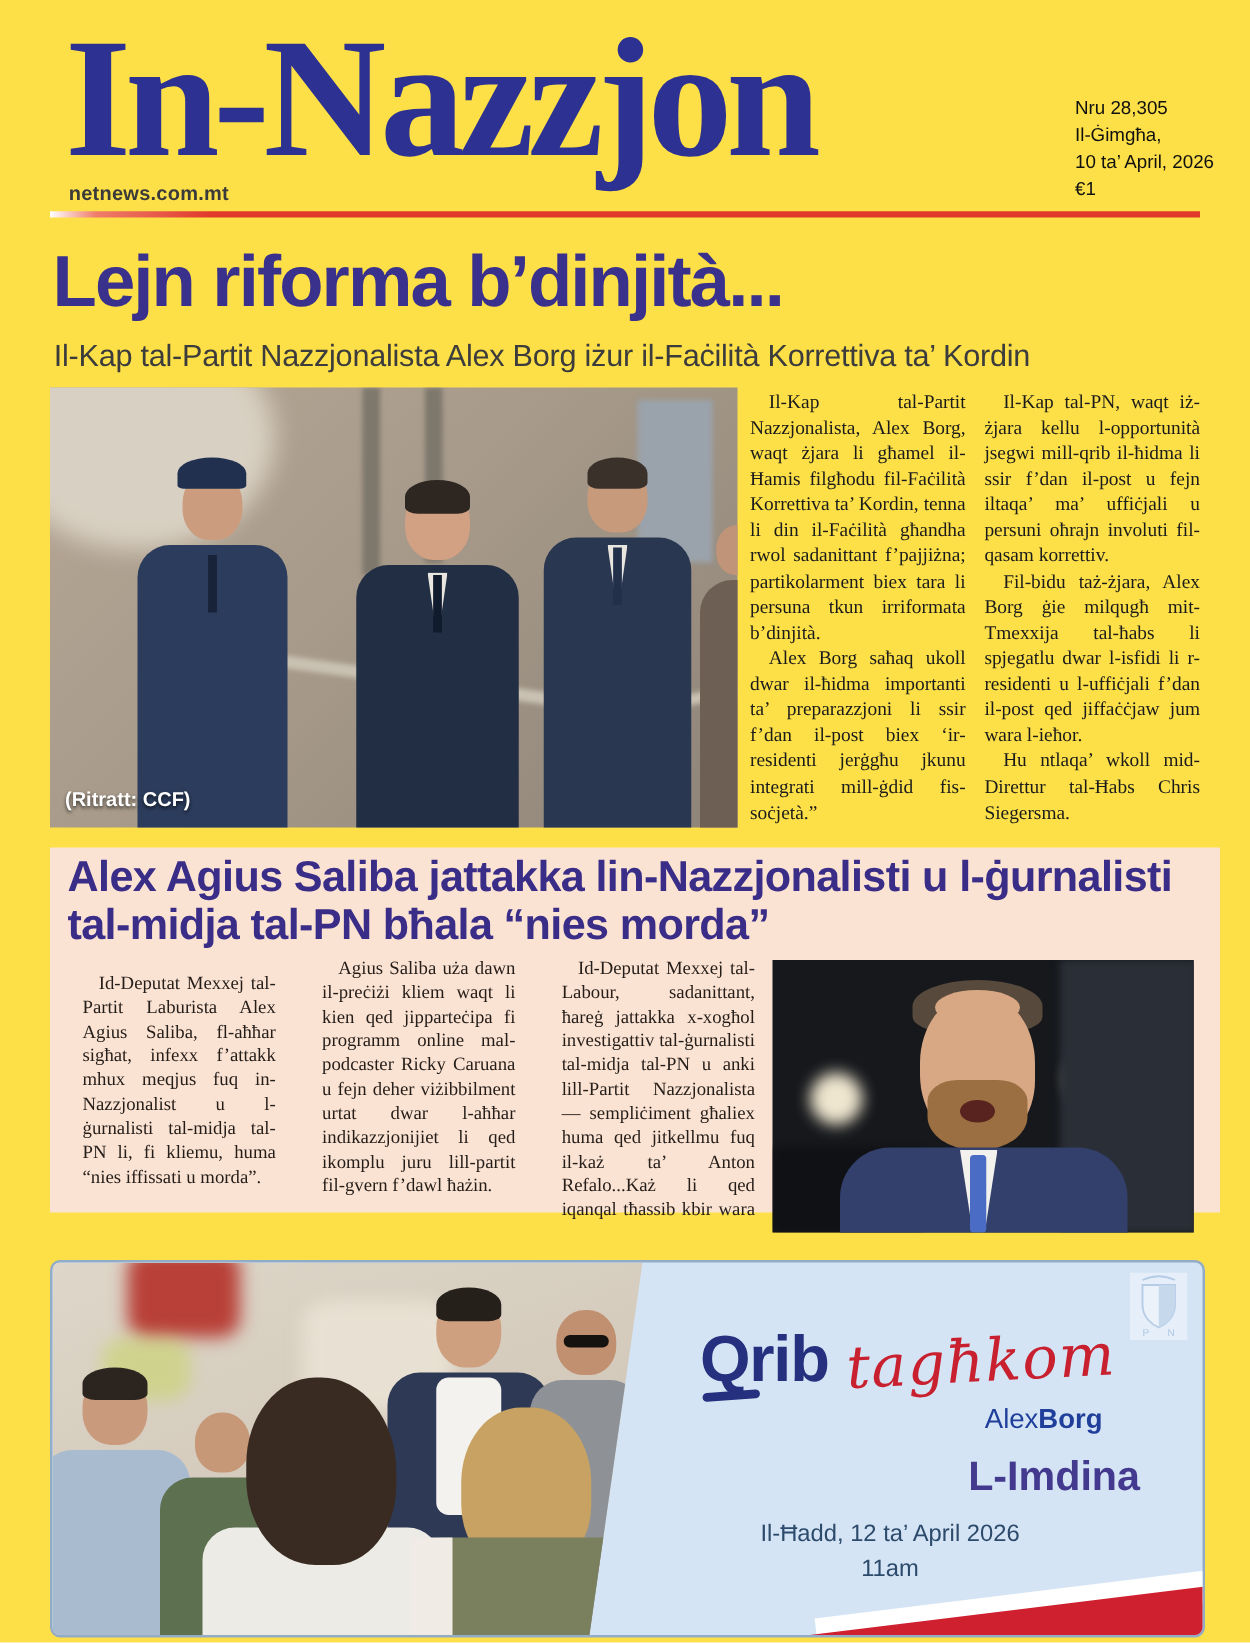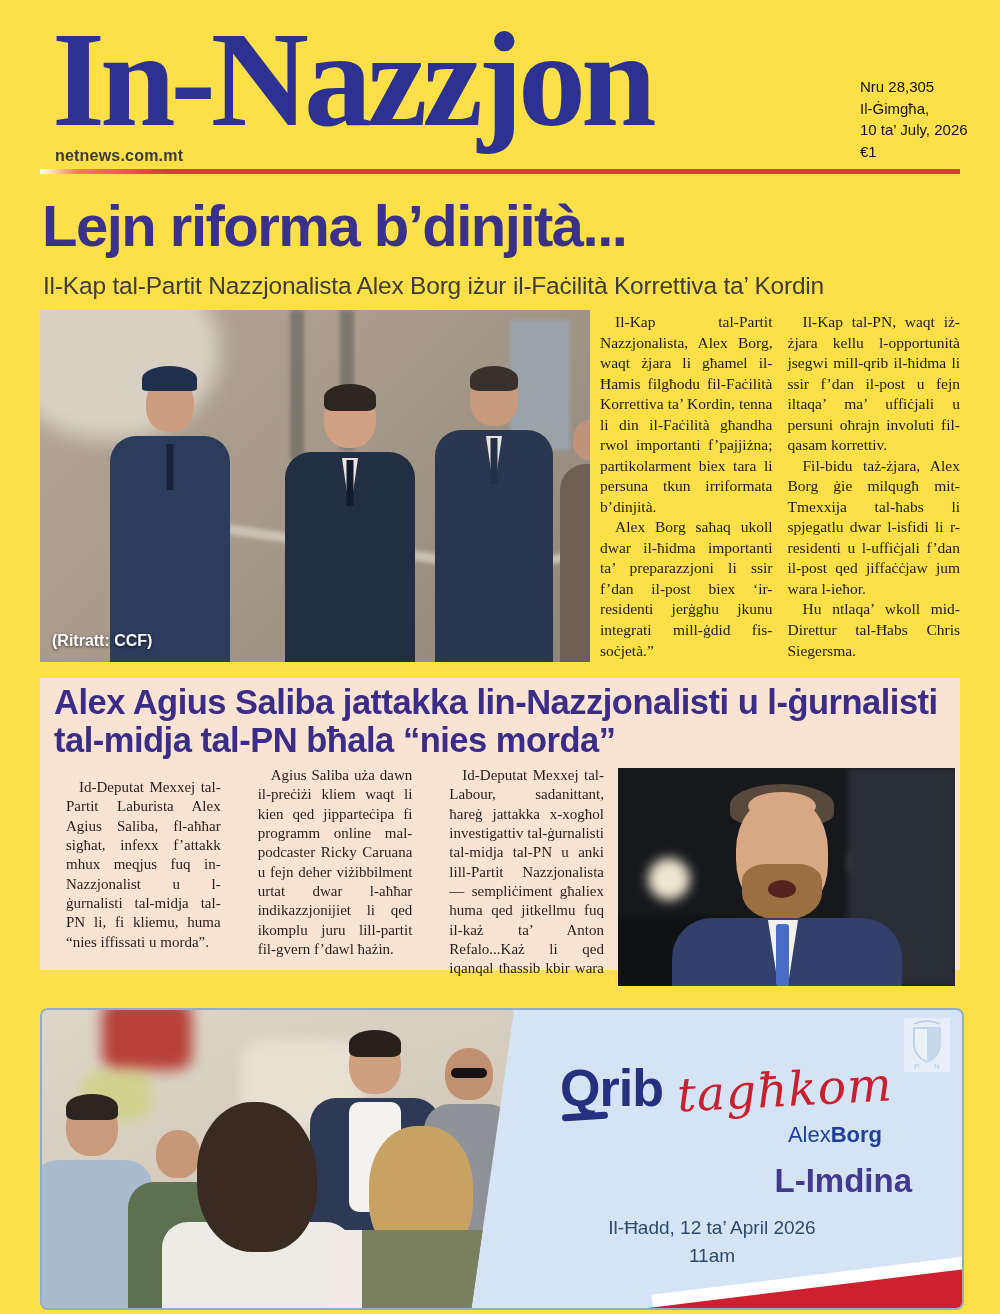--- a/index.html
+++ b/index.html
@@ -59,20 +59,21 @@
     position:absolute; left:600px; top:312px; width:360px; height:352px;
     column-count:2; column-gap:15px; overflow:hidden;
     font-family:"Liberation Serif", serif; font-size:15.5px; line-height:1.325;
     text-align:justify; color:#1b1b1b;
   }
   #lead-body p { margin:0; text-indent:15px; }
   
   #second-section {
     position:absolute; left:40px; top:678px; width:920px; height:292px;
     background:#fbe3d4;
+    padding-left:16px;
   }
   #second-headline {
     position:absolute; left:14px; top:6px; width:895px;
     font-size:34.5px; font-weight:bold; color:#3a2d87; line-height:1.1;
     letter-spacing:-0.5px;
   }
   #second-body {
     position:absolute; left:14px; top:88px; width:562px; height:226px;
     column-count:3; column-gap:13px; overflow:hidden;
     font-family:"Liberation Serif", serif; font-size:15px; line-height:1.29;
@@ -123,21 +124,21 @@
 </head>
 <body>
 
 <div id="page">
 
   <div>
     <div id="masthead-title">In-Nazzjon</div>
     <div id="masthead-right">
       <div>Nru 28,305</div>
       <div>Il-Ġimgħa,</div>
-      <div>10 ta’ July, 2026</div>
+      <div>10 ta’ April, 2026</div>
       <div>€1</div>
     </div>
     <div id="masthead-site">netnews.com.mt</div>
     <div id="red-rule"></div>
   </div>
 
   <div>
     <div id="lead-headline">Lejn riforma b’dinjità...</div>
     <div id="lead-subheadline">Il-Kap tal-Partit Nazzjonalista Alex Borg iżur il-Faċilità Korrettiva ta’ Kordin</div>
 
@@ -180,21 +181,21 @@
 
       <div class="person" style="left:520px;top:110px;width:60px;">
         <div class="head" style="width:34px;height:40px;background:#bf9479;"></div>
         <div class="torso" style="width:60px;height:210px;background:#6e5f54;"></div>
       </div>
 
       <div id="lead-photo-caption">(Ritratt: CCF)</div>
     </div>
 
     <div id="lead-body">
-      <p>Il-Kap tal-Partit Nazzjonalista, Alex Borg, waqt żjara li għamel il-Ħamis filgħodu fil-Faċilità Korrettiva ta’ Kordin, tenna li din il-Faċilità għandha rwol importanti f’pajjiżna; partikolarment biex tara li persuna tkun irriformata b’dinjità.</p>
+      <p>Il-Kap tal-Partit Nazzjonalista, Alex Borg, waqt żjara li għamel il-Ħamis filgħodu fil-Faċilità Korrettiva ta’ Kordin, tenna li din il-Faċilità għandha rwol sadanittant f’pajjiżna; partikolarment biex tara li persuna tkun irriformata b’dinjità.</p>
       <p>Alex Borg saħaq ukoll dwar il-ħidma importanti ta’ preparazzjoni li ssir f’dan il-post biex ‘ir-residenti jerġgħu jkunu integrati mill-ġdid fis-soċjetà.”</p>
       <p>Il-Kap tal-PN, waqt iż-żjara kellu l-opportunità jsegwi mill-qrib il-ħidma li ssir f’dan il-post u fejn iltaqa’ ma’ uffiċjali u persuni oħrajn involuti fil-qasam korrettiv.</p>
       <p>Fil-bidu taż-żjara, Alex Borg ġie milqugħ mit-Tmexxija tal-ħabs li spjegatlu dwar l-isfidi li r-residenti u l-uffiċjali f’dan il-post qed jiffaċċjaw jum wara l-ieħor.</p>
       <p>Hu ntlaqa’ wkoll mid-Direttur tal-Ħabs Chris Siegersma.</p>
 
     </div>
   </div>
 
   <div id="second-section">
     <div id="second-headline">Alex Agius Saliba jattakka lin-Nazzjonalisti u l-ġurnalisti tal-midja tal-PN bħala “nies morda”</div>

